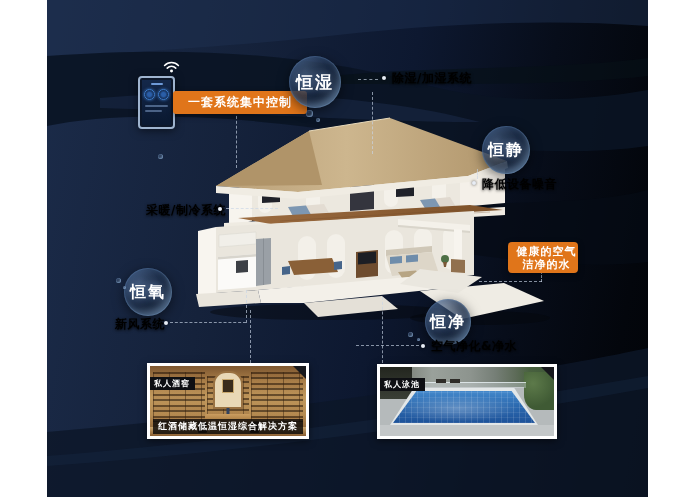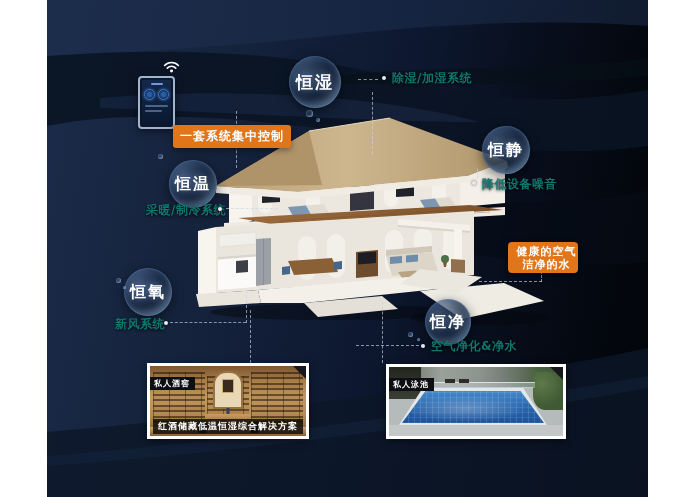--- a/index.html
+++ b/index.html
@@ -21,56 +21,56 @@
   #bubble-humidity{left:289px;top:56px;width:52px;height:52px;font-size:17px;}
   #bubble-quiet{left:482px;top:126px;width:48px;height:48px;font-size:16px;}
   #bubble-temp{left:169px;top:160px;width:48px;height:48px;font-size:16px;}
   #bubble-oxygen{left:124px;top:268px;width:48px;height:48px;font-size:16px;}
   #bubble-purity{left:425px;top:299px;width:46px;height:46px;font-size:16px;}
   .mini-bubble{position:absolute;border-radius:50%;
           background:radial-gradient(circle at 35% 30%, rgba(90,120,160,.4), rgba(10,18,32,.7) 75%);
           box-shadow:inset -1px -1px 2px rgba(170,210,255,.6), inset 0 0 0 .5px rgba(140,180,230,.3);}
 
   
-  .side-label{position:absolute;color:#0f766e;font-size:12px;font-weight:600;letter-spacing:.5px;
+  .side-label{position:absolute;color:#000000;font-size:12px;font-weight:600;letter-spacing:.5px;
               white-space:nowrap;text-shadow:0 1px 3px rgba(0,0,0,.85);}
   #lbl-humidity{left:392px;top:70px;}
   #lbl-quiet{left:482px;top:176px;}
   #lbl-temp{left:146px;top:202px;}
   #lbl-oxygen{left:115px;top:316px;}
   #lbl-purity{left:431px;top:338px;}
   .dot{position:absolute;width:4px;height:4px;border-radius:50%;background:#e8edf5;box-shadow:0 0 3px rgba(0,0,0,.7);}
 
   
   .dash-v{position:absolute;width:0;border-left:1px dashed rgba(202,214,230,.65);}
   .dash-h{position:absolute;height:0;border-top:1px dashed rgba(202,214,230,.65);}
 
   
   .accent{position:absolute;background:#e0751a;color:#fff;font-weight:700;border-radius:3px;
           text-align:center;box-shadow:0 2px 6px rgba(0,0,0,.4);}
-  #control-label{left:173px;top:91px;padding:3px 7px;font-size:12px;letter-spacing:1px;white-space:nowrap;margin-top:34px;}
+  #control-label{left:173px;top:91px;padding:3px 15px;font-size:12px;letter-spacing:1px;white-space:nowrap;}
   #highlight-box{left:508px;top:242px;width:70px;padding:3px 0 2px;border-radius:4px;}
   #highlight-box .hl-line{font-size:11px;line-height:13px;letter-spacing:1px;padding-left:7px;}
 
   
   .phone{position:absolute;left:138px;top:76px;width:33px;height:49px;background:#0d1729;
          border:2px solid #9fb4cf;border-radius:4px;box-shadow:0 2px 8px rgba(0,0,0,.5);}
   .phone-screen{position:absolute;inset:2px;background:linear-gradient(180deg,#14284a,#0a1830);}
   .ps-title{height:2px;width:12px;margin:3px auto 0;background:#6e9ad8;border-radius:1px;}
   .ps-dials{display:flex;justify-content:space-evenly;margin-top:4px;}
   .dial{width:9px;height:9px;border-radius:50%;border:1.5px solid #3e7ecf;
         background:radial-gradient(circle,#2a5ea8 30%,#12294e 70%);box-shadow:0 0 3px #3e7ecf;}
   .ps-row{height:2px;margin:5px 3px 0;background:rgba(150,185,230,.45);border-radius:1px;}
   .ps-row.short{width:60%;margin-top:3px;}
   .wifi{position:absolute;left:163px;top:60px;width:17px;height:13px;}
 
   
   .card{position:absolute;background:#fff;padding:3px;box-shadow:0 2px 7px rgba(0,0,0,.5);}
   #card-wine{left:147px;top:363px;}
-  #card-pool{left:386px;top:364px;}
+  #card-pool{left:377px;top:364px;}
   .photo{position:relative;overflow:hidden;}
   #card-wine .photo{width:156px;height:70px;}
   #card-pool .photo{width:174px;height:69px;}
   .card-tag{position:absolute;left:0;top:11px;background:#0e0f13;color:#fff;font-size:8px;
             letter-spacing:1px;padding:1px 5px 1px 4px;font-weight:600;z-index:5;white-space:nowrap;}
   .card-caption{position:absolute;bottom:2px;left:50%;transform:translateX(-50%);z-index:5;
             background:rgba(12,10,8,.82);color:#fff;font-size:9px;letter-spacing:1px;
             padding:1px 5px;white-space:nowrap;font-weight:600;}
   .card-corner{position:absolute;top:0;right:0;width:0;height:0;z-index:4;
             border-left:13px solid transparent;border-top:13px solid #17181d;}
@@ -247,21 +247,20 @@
   </svg>
 
   <div class="accent" id="control-label">一套系统集中控制</div>
   <div class="accent" id="highlight-box">
     <div class="hl-line">健康的空气</div>
     <div class="hl-line">洁净的水</div>
   </div>
 
   <div class="bubble" id="bubble-humidity">恒湿</div>
   <div class="bubble" id="bubble-quiet">恒静</div>
-  <div class="bubble" id="bubble-temp">恒温</div>
   <div class="bubble" id="bubble-oxygen">恒氧</div>
   <div class="bubble" id="bubble-purity">恒净</div>
 
   <div class="mini-bubble" style="left:306px;top:110px;width:7px;height:7px;"></div>
   <div class="mini-bubble" style="left:316px;top:118px;width:4px;height:4px;"></div>
   <div class="mini-bubble" style="left:158px;top:154px;width:5px;height:5px;"></div>
   <div class="mini-bubble" style="left:116px;top:278px;width:5px;height:5px;"></div>
   <div class="mini-bubble" style="left:123px;top:286px;width:3px;height:3px;"></div>
   <div class="mini-bubble" style="left:408px;top:332px;width:5px;height:5px;"></div>
   <div class="mini-bubble" style="left:417px;top:338px;width:3px;height:3px;"></div>

